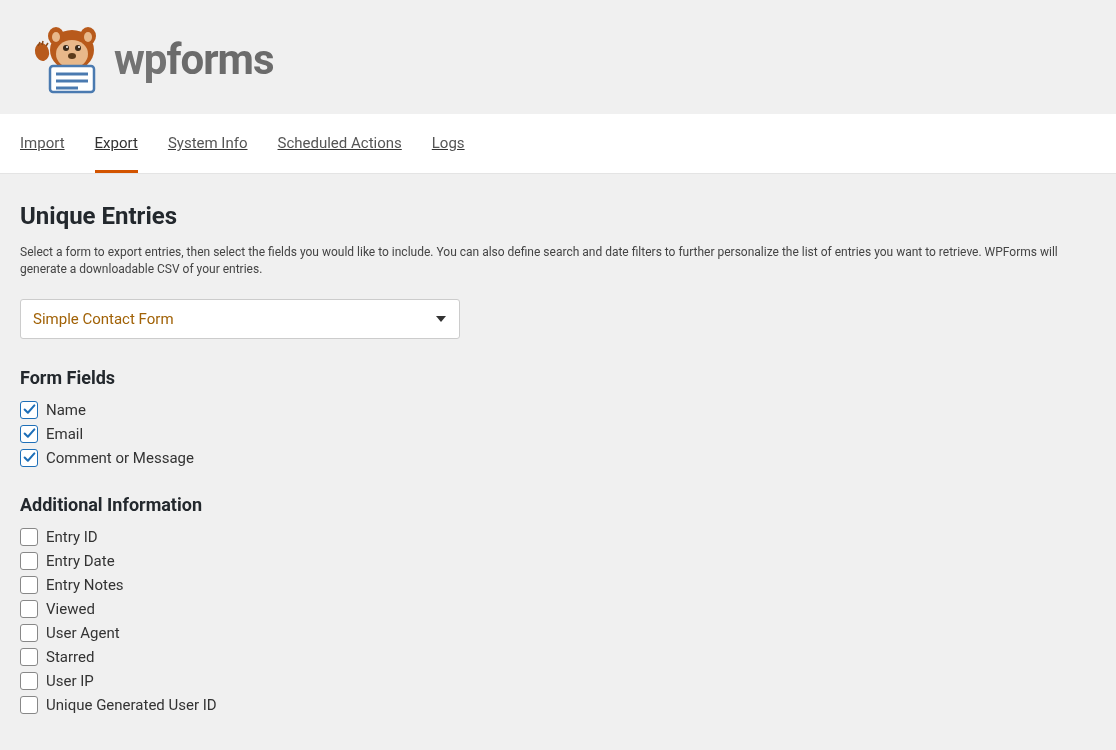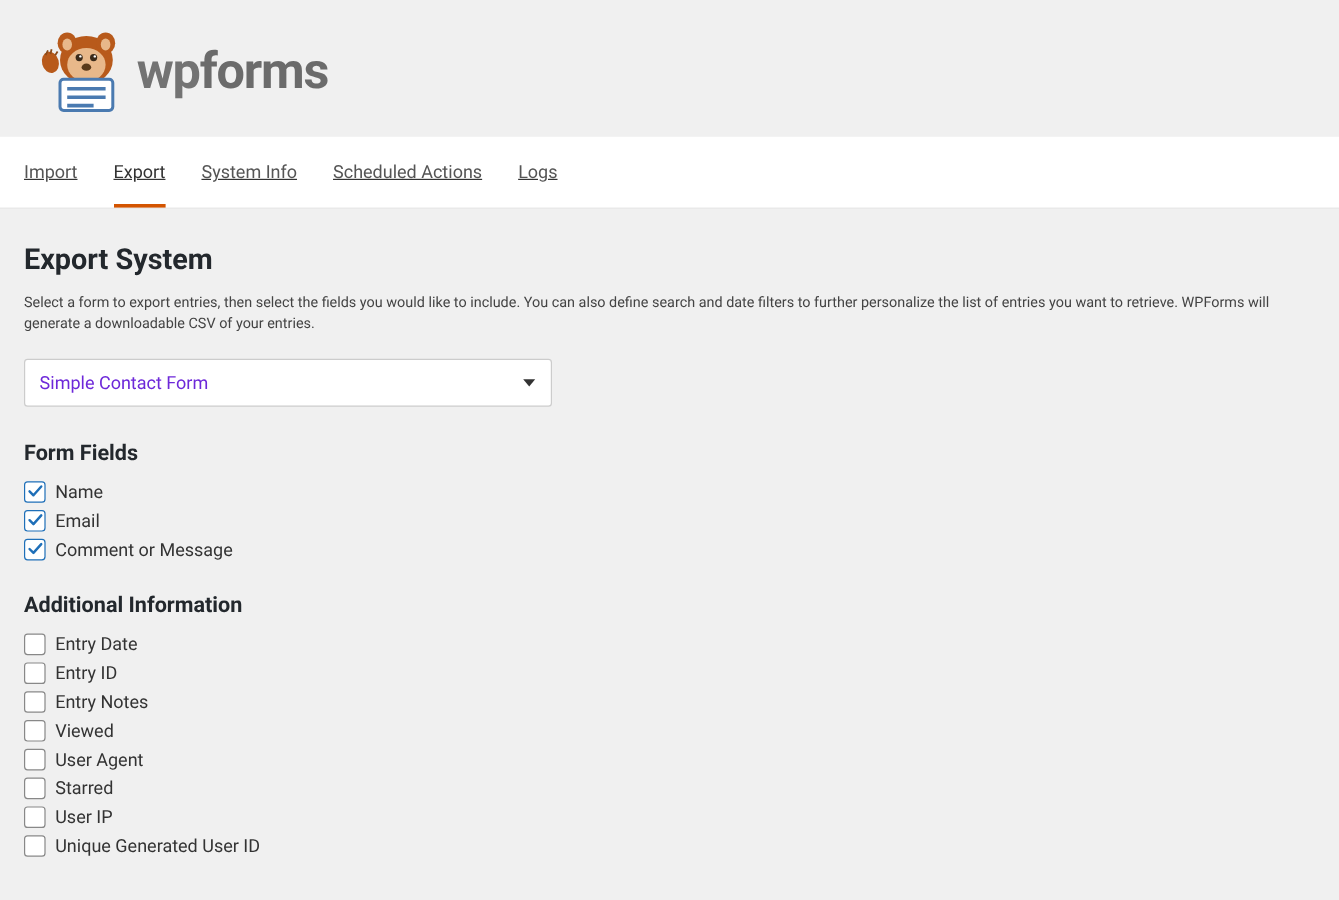--- a/index.html
+++ b/index.html
@@ -65,21 +65,21 @@
     width: 440px;
     margin-bottom: 28px;
   }
   .form-select {
     width: 100%;
     background: #fff;
     border: 1px solid #ccc;
     border-radius: 3px;
     padding: 10px 36px 10px 12px;
     font-size: 15px;
-    color: #6d28d9;
+    color: #a16207;
     appearance: none;
     cursor: pointer;
   }
   .select-caret {
     position: absolute;
     right: 14px;
     top: 50%;
     transform: translateY(-50%);
     pointer-events: none;
     width: 0; height: 0;
@@ -159,21 +159,21 @@
 
 <div class="tabs" id="tabs-nav">
     <div class="tab">Import</div>
     <div class="tab active">Export</div>
     <div class="tab">System Info</div>
     <div class="tab">Scheduled Actions</div>
     <div class="tab">Logs</div>
   </div>
 
 <div class="content">
-  <h1>Export System</h1>
+  <h1>Unique Entries</h1>
   <p class="desc">Select a form to export entries, then select the fields you would like to include. You can also define search and date filters to further personalize the list of entries you want to retrieve. WPForms will generate a downloadable CSV of your entries.</p>
 
   <div class="select-wrap">
     <div class="form-select">Simple Contact Form</div>
     <span class="select-caret"></span>
   </div>
 
   <h2>Form Fields</h2>
   <div class="field-list" id="form-fields-list">
       <div class="field-row">
@@ -199,25 +199,25 @@
           </svg>
         </span>
         <span class="field-label">Comment or Message</span>
       </div>
     </div>
 
   <h2>Additional Information</h2>
   <div class="field-list" id="additional-info-list">
       <div class="field-row">
         <span class="checkbox"></span>
+        <span class="field-label">Entry ID</span>
+      </div>
+      <div class="field-row">
+        <span class="checkbox"></span>
         <span class="field-label">Entry Date</span>
-      </div>
-      <div class="field-row">
-        <span class="checkbox"></span>
-        <span class="field-label">Entry ID</span>
       </div>
       <div class="field-row">
         <span class="checkbox"></span>
         <span class="field-label">Entry Notes</span>
       </div>
       <div class="field-row">
         <span class="checkbox"></span>
         <span class="field-label">Viewed</span>
       </div>
       <div class="field-row">

